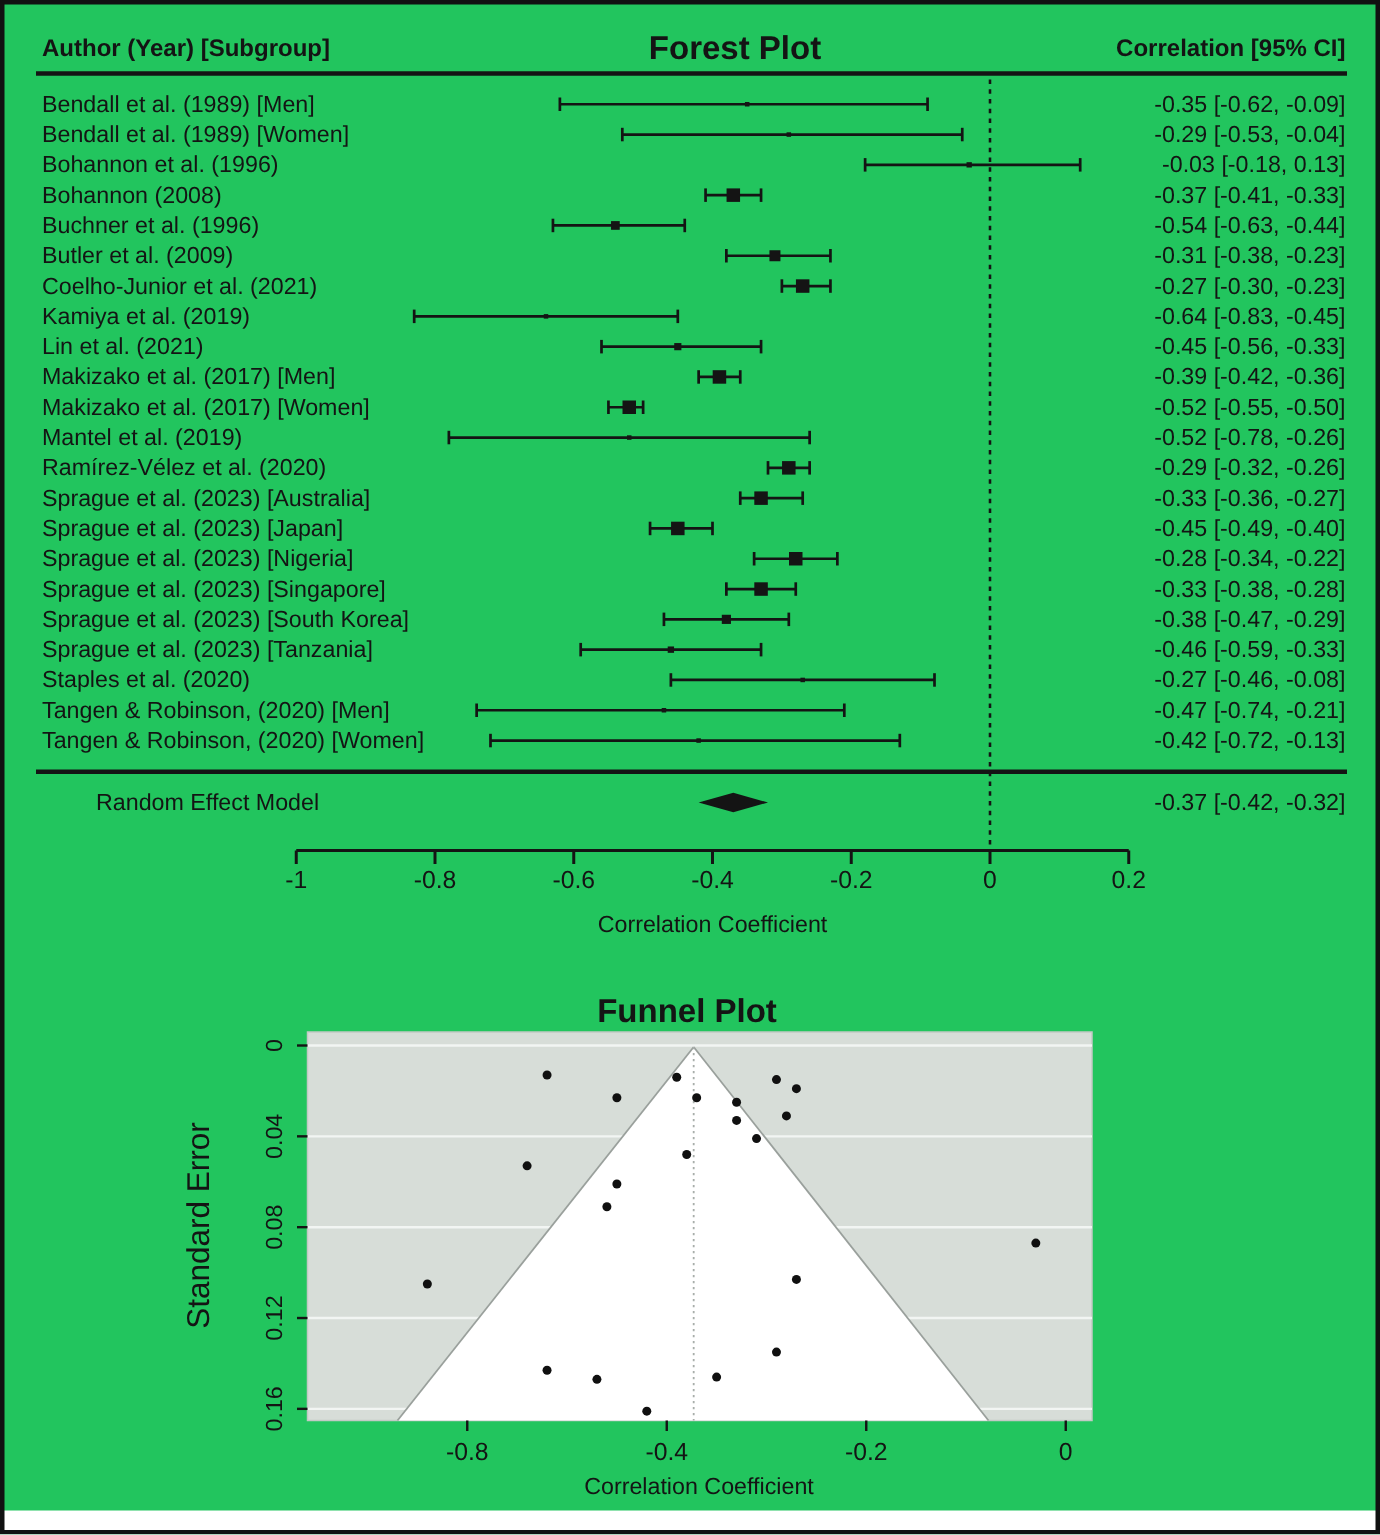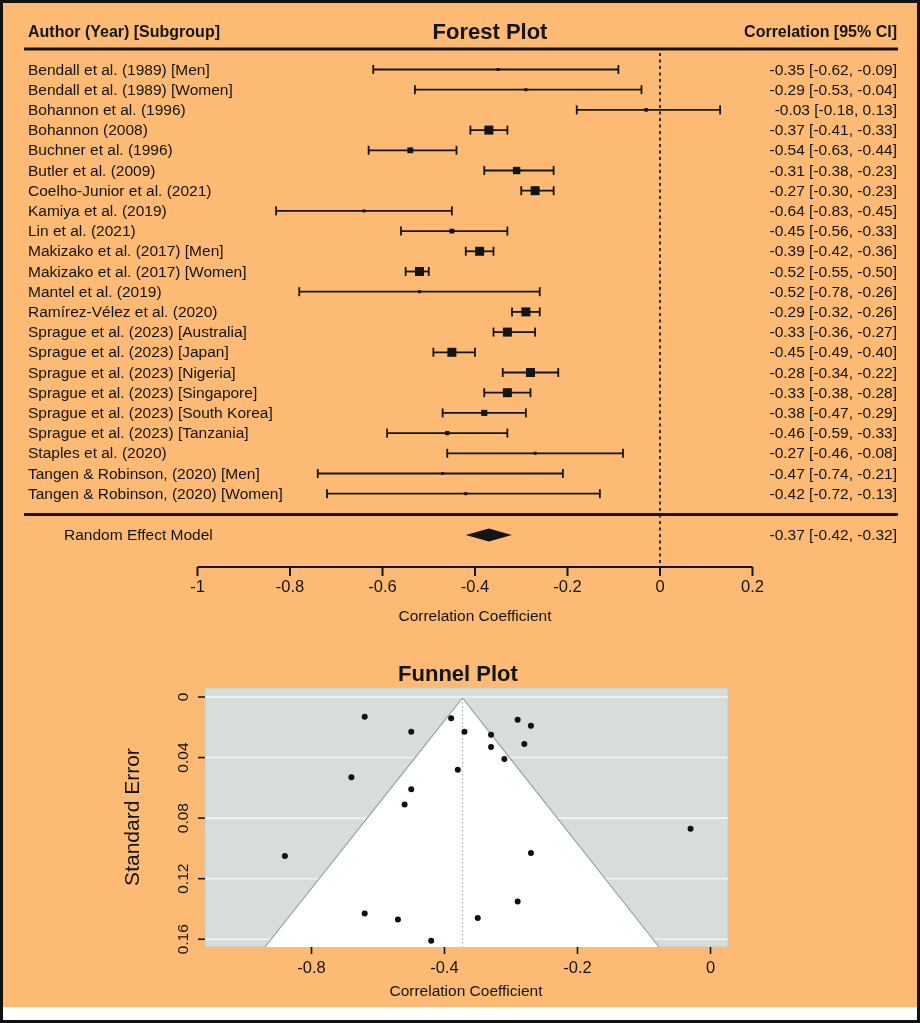--- a/index.html
+++ b/index.html
@@ -1,17 +1,17 @@
 <!DOCTYPE html>
 <html><head>
 <meta charset="utf-8">
 <style>
   html,body{margin:0;padding:0;background:#ffffff;}
   body{width:920px;height:1023px;font-family:"Liberation Sans",sans-serif;}
-  .figure{position:relative;width:920px;height:1007px;background:#fdba74;}
+  .figure{position:relative;width:920px;height:1007px;background:#22c55e;}
   svg{display:block;}
   svg text{fill:#141414;}
 </style>
 </head>
 <body>
 
 <div class="figure">
   <svg id="fig" width="920" height="1023" viewBox="0 0 920 1023">
       <g>
         <text x="28" y="37" font-size="16" font-weight="bold">Author (Year) [Subgroup]</text>

